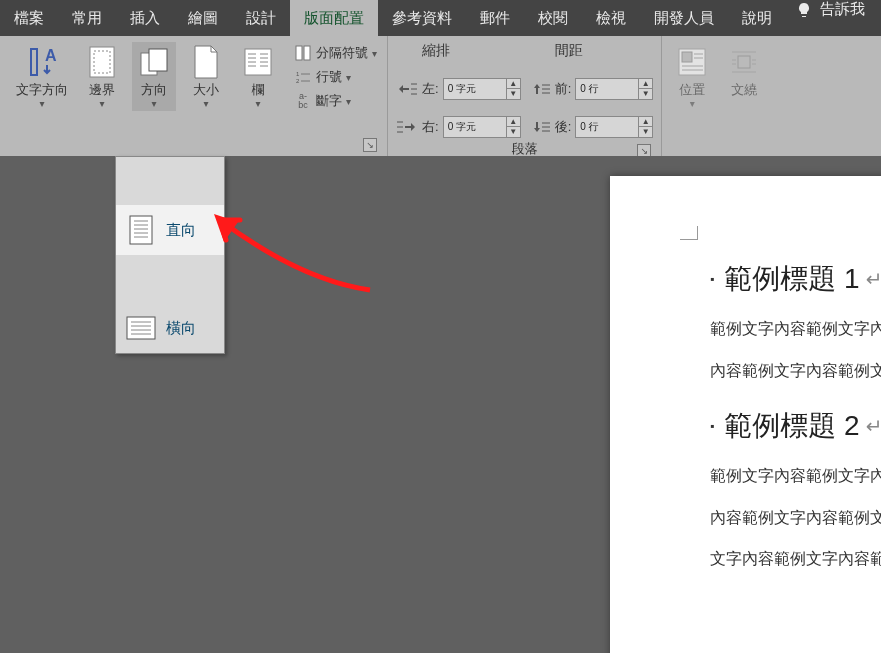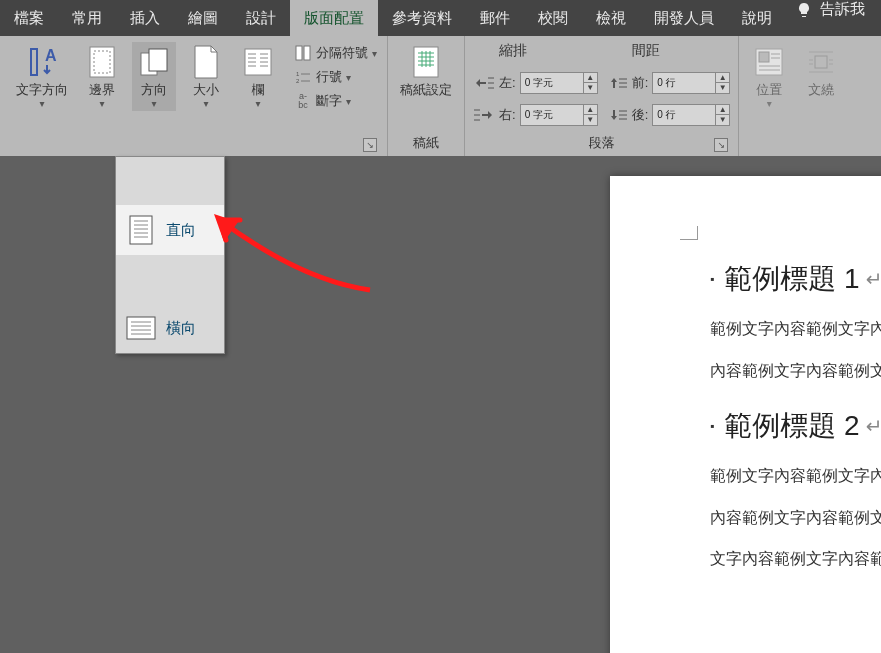--- a/index.html
+++ b/index.html
@@ -120,21 +120,21 @@
     font-size:13px;
     color:#333;
     padding:2px 2px;
     cursor:pointer;
   }
   .smallrow .ic { width:18px; height:18px; display:flex; align-items:center; justify-content:center;}
   .smallrow .chev{ font-size:10px; color:#555;}
 
   
   .parabody { display:flex; gap:20px; }
-  .paracol { display:flex; flex-direction:column; gap:10px;}
+  .paracol { display:flex; flex-direction:column; gap:16px;}
   .paracol .hdr { font-size:14px; color:#333; margin-bottom:2px; margin-left:26px;}
   .fieldrow { display:flex; align-items:center; gap:4px; font-size:13px; color:#333;}
   .fieldrow .ic { width:22px; height:16px; display:flex; align-items:center; justify-content:center;}
   .spin {
     display:flex; align-items:center;
     border:1px solid #888;
     background:#d6d6d6;
     height:22px;
   }
   .spin input {
@@ -354,42 +354,20 @@
           <span>斷字</span>
           <span class="chev">▾</span>
         </div>
       </div>
     </div>
     <div class="caption">
       <span class="dlglauncher">↘</span>
     </div>
   </div>
 
-  <div class="group">
-    <div class="body">
-      <div class="bigbtn">
-        <div class="ico">
-          <svg width="32" height="34" viewBox="0 0 32 34">
-              <rect x="4" y="2" width="24" height="30" fill="#fff" stroke="#888"></rect>
-              <g stroke="#4a7" stroke-width="1">
-                <line x1="8" y1="8" x2="24" y2="8"></line>
-                <line x1="8" y1="12" x2="24" y2="12"></line>
-                <line x1="8" y1="16" x2="24" y2="16"></line>
-                <line x1="8" y1="20" x2="24" y2="20"></line>
-                <line x1="12" y1="6" x2="12" y2="22"></line>
-                <line x1="16" y1="6" x2="16" y2="22"></line>
-                <line x1="20" y1="6" x2="20" y2="22"></line>
-              </g>
-            </svg>
-        </div>
-        <div class="lbl">稿紙設定</div>
-      </div>
-    </div>
-    <div class="caption">稿紙</div>
-  </div>
 
   <div class="group">
     <div class="body parabody">
       <div class="paracol">
         <div class="hdr">縮排</div>
         <div class="fieldrow">
           <span class="ic">
               <svg width="20" height="14" viewBox="0 0 20 14">
                 <path d="M2 7l4-4v3h6v2H6v3z" fill="#555"></path>
                 <line x1="14" y1="2" x2="20" y2="2" stroke="#555"></line>

